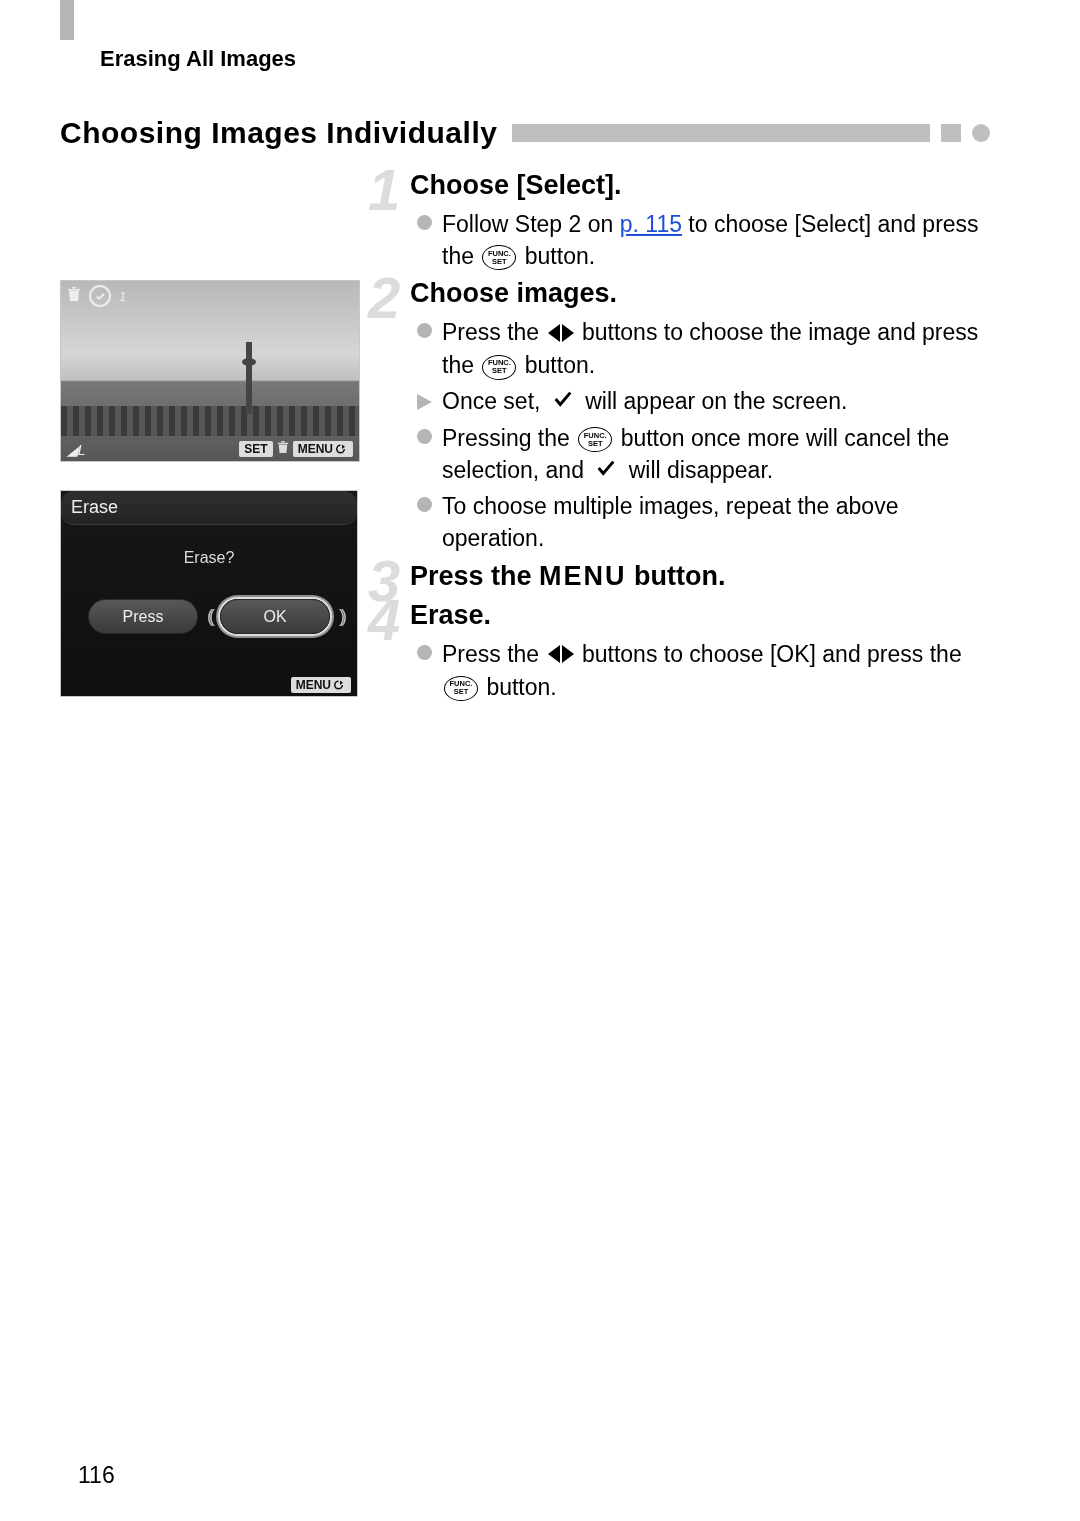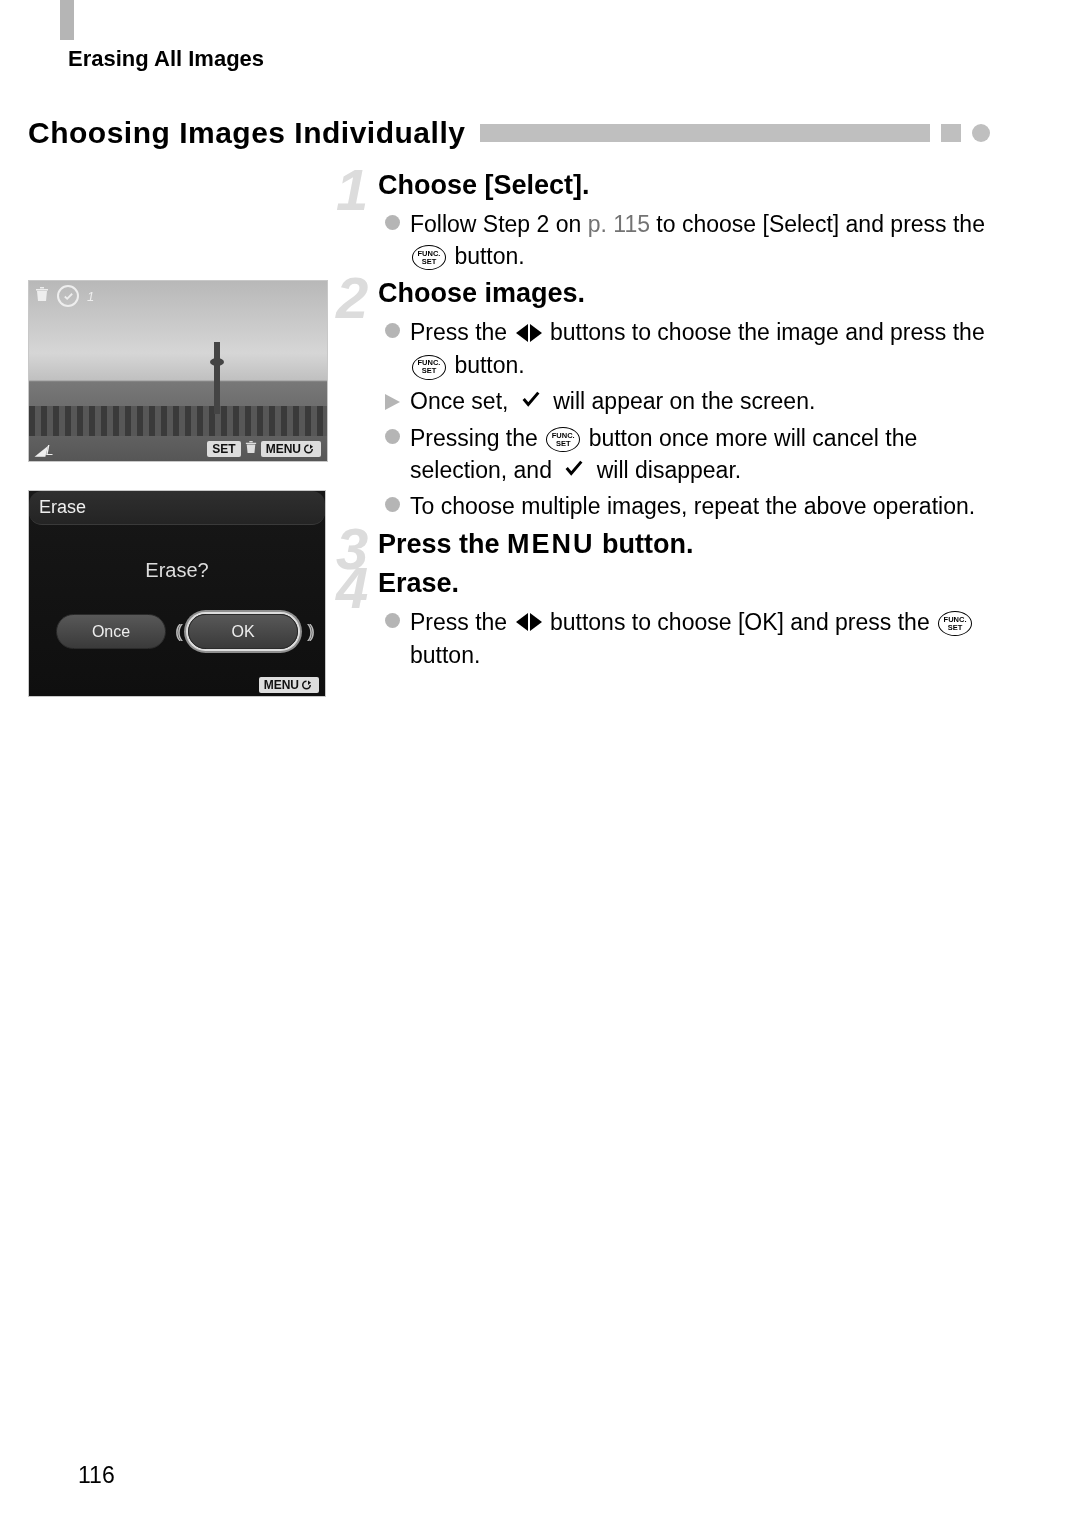--- a/index.html
+++ b/index.html
@@ -6,21 +6,21 @@
     margin: 0;
     padding: 0;
     font-family: Arial, Helvetica, sans-serif;
     background: #fff;
     width: 1080px;
     height: 1521px;
     position: relative;
     color: #000;
   }
   .page {
-    padding: 40px 90px 50px 28px;
+    padding: 40px 90px 50px 60px;
     position: relative;
     height: 100%;
     box-sizing: border-box;
   }
   .side-tab {
     position: absolute;
     left: 60px;
     top: 0;
     width: 14px;
     height: 40px;
@@ -107,21 +107,21 @@
   .lcd-corner-r { position:absolute; bottom:3px; right:6px; display:flex; gap:4px; align-items:center; }
   .tag { background:#ddd; color:#111; font-size:12px; font-weight:bold; padding:1px 5px; border-radius:2px; display:inline-flex; align-items:center; gap:3px;}
   .lcd-erase {
     width: 298px; border: 1px solid #c8c8c8; background: linear-gradient(#171717,#0f0f0f); color:#eee;
     height: 207px; position: relative; box-sizing: border-box;
   }
   .lcd-erase-header {
     background: linear-gradient(#2f2f2f,#242424);
     padding: 6px 10px; font-size: 18px; border-bottom: 1px solid #3a3a3a; border-radius: 13px;
   }
-  .lcd-erase-q { text-align:center; margin-top: 34px; font-size:20px; color:#ddd; }
+  .lcd-erase-q { text-align:center; margin-top: 24px; font-size:16px; color:#ddd; }
   .lcd-erase-btns { display:flex; justify-content:center; gap:22px; margin-top:32px; }
   .softbtn {
     width:108px; height:33px; border-radius:18px;
     background: linear-gradient(#585858,#3a3a3a); color:#eee; font-size:16px;
     display:flex; align-items:center; justify-content:center; border:1px solid #2b2b2b;
   }
   .softbtn.selected { box-shadow: 0 0 0 2px #ddd, 0 0 0 4px #8f8f8f; position:relative; }
   .softbtn.selected::before, .softbtn.selected::after{
     content:"(("; position:absolute; left:-14px; color:#bbb; font-size:18px; letter-spacing:-4px;
   }
@@ -154,21 +154,21 @@
   .arrows-lr::before {
     content:""; display:inline-block; width:0; height:0;
     border-right:12px solid #000; border-top:9px solid transparent; border-bottom:9px solid transparent;
   }
   .arrows-lr::after {
     content:""; display:inline-block; width:0; height:0; margin-left:2px;
     border-left:12px solid #000; border-top:9px solid transparent; border-bottom:9px solid transparent;
   }
   .checkmark { display:inline-block; vertical-align:middle; margin:0 5px; }
   .checkmark svg { width:22px; height:22px; }
-  .link { color:#737373; }
+  .link { color:#1d4ed8;text-decoration:underline; }
   .page-num { position:absolute; bottom:32px; left:78px; font-size:23px; }
 </style>
 </head>
 <body>
 
 <div class="page">
   <div class="side-tab"></div>
   <div class="header-title">Erasing All Images</div>
 
   <div class="section-title-row">
@@ -217,21 +217,21 @@
                 </svg>
             </span>
           </div>
         </div>
       </div>
 
       <div class="lcd-erase">
         <div class="lcd-erase-header">Erase</div>
         <div class="lcd-erase-q">Erase?</div>
         <div class="lcd-erase-btns">
-          <div class="softbtn">Once</div>
+          <div class="softbtn">Press</div>
           <div class="softbtn selected">OK</div>
         </div>
         <div class="lcd-erase-menu">
           <span class="tag">
               <span>MENU</span>
             <svg width="12" height="10" viewBox="0 0 16 12">
                 <path fill="#111" d="M6 0a6 6 0 106 6h-2a4 4 0 11-4-4V0z"></path>
                 <path fill="#111" d="M8 0l4 3-4 3z"></path>
               </svg>
           </span>

